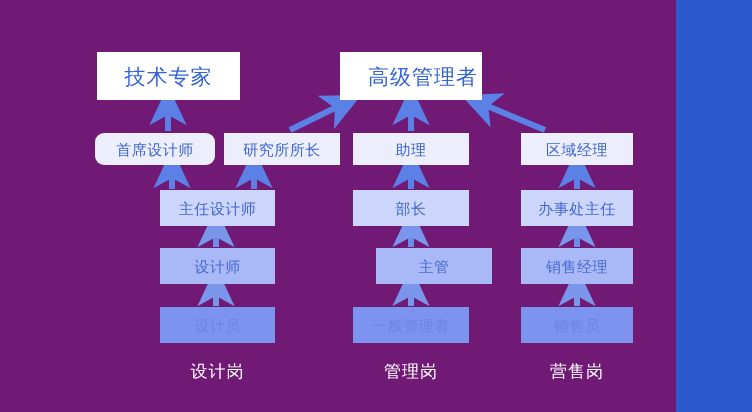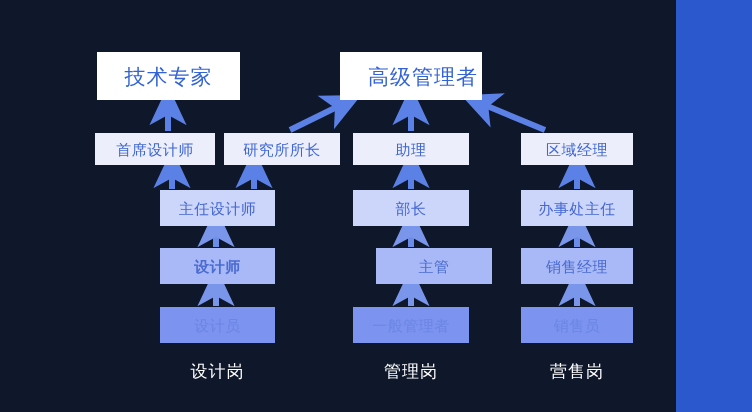--- a/index.html
+++ b/index.html
@@ -10,21 +10,21 @@
     width: 752px;
     height: 412px;
     background: #2c58ce;
     font-family: "Liberation Sans", "DejaVu Sans", sans-serif;
     overflow: hidden;
   }
   #canvas {
     position: relative;
     width: 676px;
     height: 412px;
-    background: #0f172a;
+    background: #701a75;
   }
   svg.arrows {
     position: absolute;
     left: 0;
     top: 0;
     width: 752px;
     height: 412px;
     pointer-events: none;
   }
   .node {
@@ -127,21 +127,21 @@
     <line x1="577" y1="306" x2="577" y2="287" stroke="#7a96ea" stroke-width="6" marker-end="url(#ahl)"></line>
   </svg>
 
   <div class="node top" style="left:97px; top:52px; width:143px;">
     <span>技术专家</span>
   </div>
   <div class="node top" style="left:340px; top:52px; width:142px;padding-left:24px;">
     <span>高级管理者</span>
   </div>
 
-  <div class="node tier1" style="left:95px; top:133px; width:120px;">
+  <div class="node tier1" style="left:95px; top:133px; width:120px;border-radius:9px;">
     <span>首席设计师</span>
   </div>
   <div class="node tier1" style="left:224px; top:133px; width:116px;">
     <span>研究所所长</span>
   </div>
   <div class="node tier1" style="left:353px; top:133px; width:116px;">
     <span>助理</span>
   </div>
   <div class="node tier1" style="left:521px; top:133px; width:112px;">
     <span>区域经理</span>
@@ -150,21 +150,21 @@
   <div class="node tier2" style="left:353px; top:190px; width:116px;">
     <span>部长</span>
   </div>
   <div class="node tier2" style="left:160px; top:190px; width:115px;">
     <span>主任设计师</span>
   </div>
   <div class="node tier2" style="left:521px; top:190px; width:112px;">
     <span>办事处主任</span>
   </div>
 
-  <div class="node tier3" style="left:160px; top:248px; width:115px;font-weight:bold;">
+  <div class="node tier3" style="left:160px; top:248px; width:115px;">
     <span>设计师</span>
   </div>
   <div class="node tier3" style="left:346px; top:248px; width:116px;margin-left:30px;">
     <span>主管</span>
   </div>
   <div class="node tier3" style="left:521px; top:248px; width:112px;">
     <span>销售经理</span>
   </div>
 
   <div class="node tier4" style="left:160px; top:307px; width:115px;">

